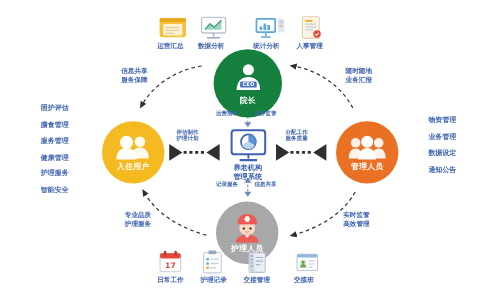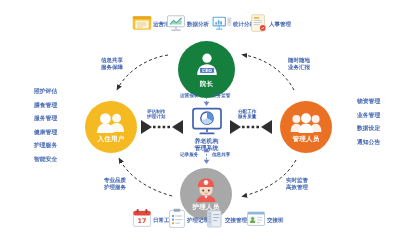--- a/index.html
+++ b/index.html
@@ -37,21 +37,21 @@
     display:flex;flex-direction:column;align-items:center;
   }
   .center-node .clabel{
     margin-top:1px;color:#3f63b0;font-size:6px;line-height:7px;
     text-align:center;font-weight:bold;white-space:nowrap;
   }
 
   
   .tile{
     position:absolute;width:44px;
-    display:flex;flex-direction:row;align-items:center;
+    display:flex;flex-direction:column;align-items:flex-start;
   }
   .tile .tlabel{
     margin-top:2px;font-size:5.5px;line-height:6px;color:#3f63b0;
     font-weight:bold;white-space:nowrap;text-align:center;
   }
 
   
   .sidecol{position:absolute;display:flex;flex-direction:column;}
   .sideitem{
     font-size:5.8px;line-height:6px;color:#3f63b0;font-weight:bold;

